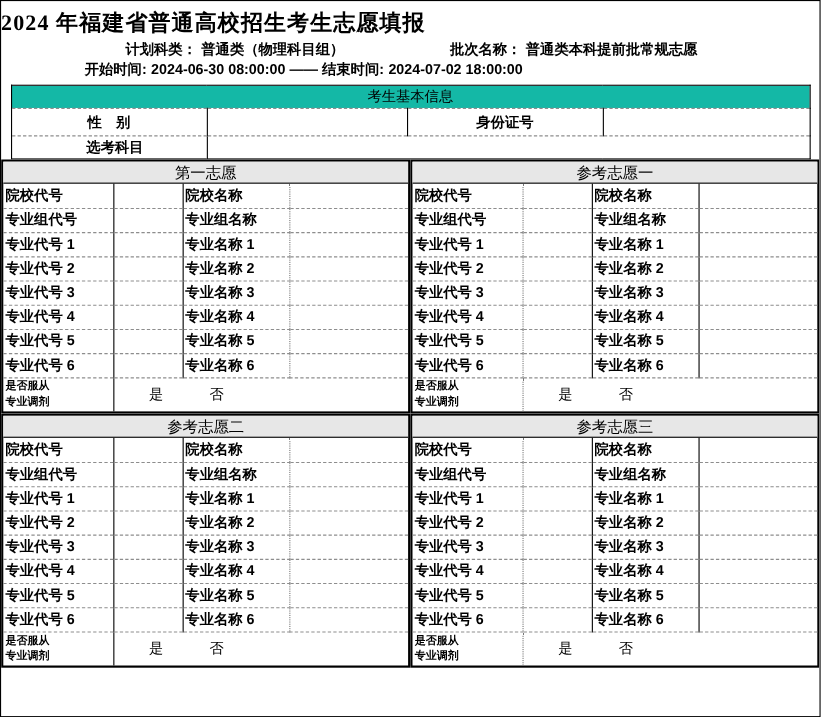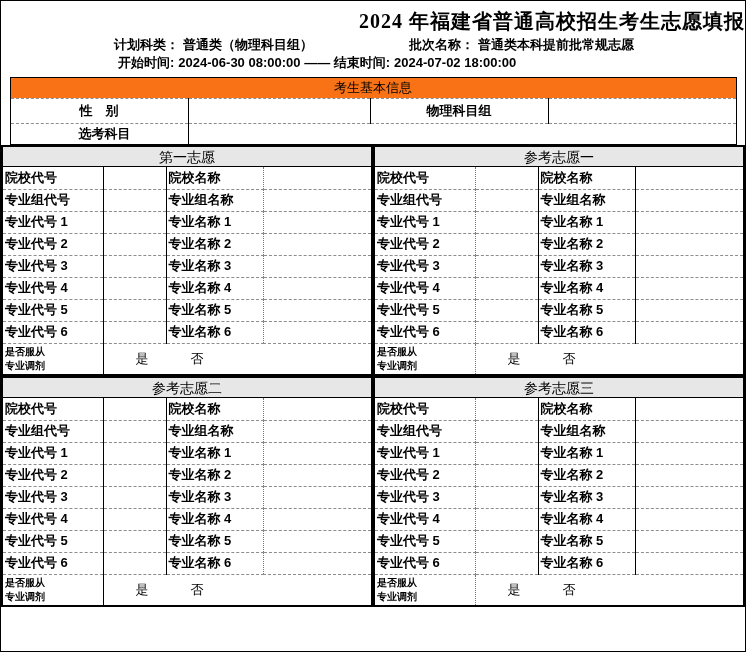--- a/index.html
+++ b/index.html
@@ -7,51 +7,51 @@
   body {
     width:746px; height:652px;
     background:#ffffff; color:#000;
     font-family:"Liberation Sans", sans-serif;
     border:1px solid #000;
     overflow:hidden; position:relative;
   }
   
   .page-title {
     margin:0; padding-top:7px;
-    text-align:right;
+    text-align:left;
     font-family:"Liberation Serif", serif;
     font-size:20px; font-weight:bold; letter-spacing:1px;
     line-height:26px;
   }
   .meta-line1 {
     margin-top:3px; padding-left:113px;
     font-size:13px; font-weight:bold; line-height:16px;
     display:flex; gap:96px; white-space:nowrap;
   }
   .meta-line2 {
-    margin-top:2px; padding-left:117px;
+    margin-top:2px; padding-left:76px;
     font-size:13px; font-weight:bold; line-height:16px;
     white-space:nowrap;
   }
   .meta-label { margin-right:4px; }
   
   table { border-collapse:collapse; table-layout:fixed; }
   .basic {
     width:726px; margin:6px auto 0;
     border:1px solid #000;
   }
   .basic td {
     border-left:1px solid #000;
     border-top:1px dashed #8d8d8d;
     font-size:13px; text-align:center; vertical-align:middle;
     overflow:hidden; white-space:nowrap;
   }
   .basic td:first-child { border-left:none; }
   .basic .hdr td {
-    border-top:none; background:#f97316;
+    border-top:none; background:#14b8a6;
     height:19px; font-weight:normal;
   }
   .basic .lbl { font-weight:bold; }
   .basic .r1 td { height:24px; }
   .basic .r2 td { height:25px; }
   .basic .r3 td { height:20px;padding-left:12px; }
   
   .vgrid {
     width:744px; margin:0 auto;
     display:grid; grid-template-columns:372px 372px;
@@ -106,21 +106,21 @@
       <col style="width:178px">
       <col style="width:188px">
     </colgroup>
   <tbody>
       <tr class="hdr">
     <td colspan="4">考生基本信息</td>
   </tr>
   <tr class="r2">
     <td class="lbl">性　别</td>
     <td class="val"></td>
-    <td class="lbl">物理科目组</td>
+    <td class="lbl">身份证号</td>
     <td class="val"></td>
   </tr>
   <tr class="r3">
     <td class="lbl">选考科目</td>
     <td class="val" colspan="3"></td>
   </tr>
 </tbody>
   </table>
 
 <div class="vgrid">

